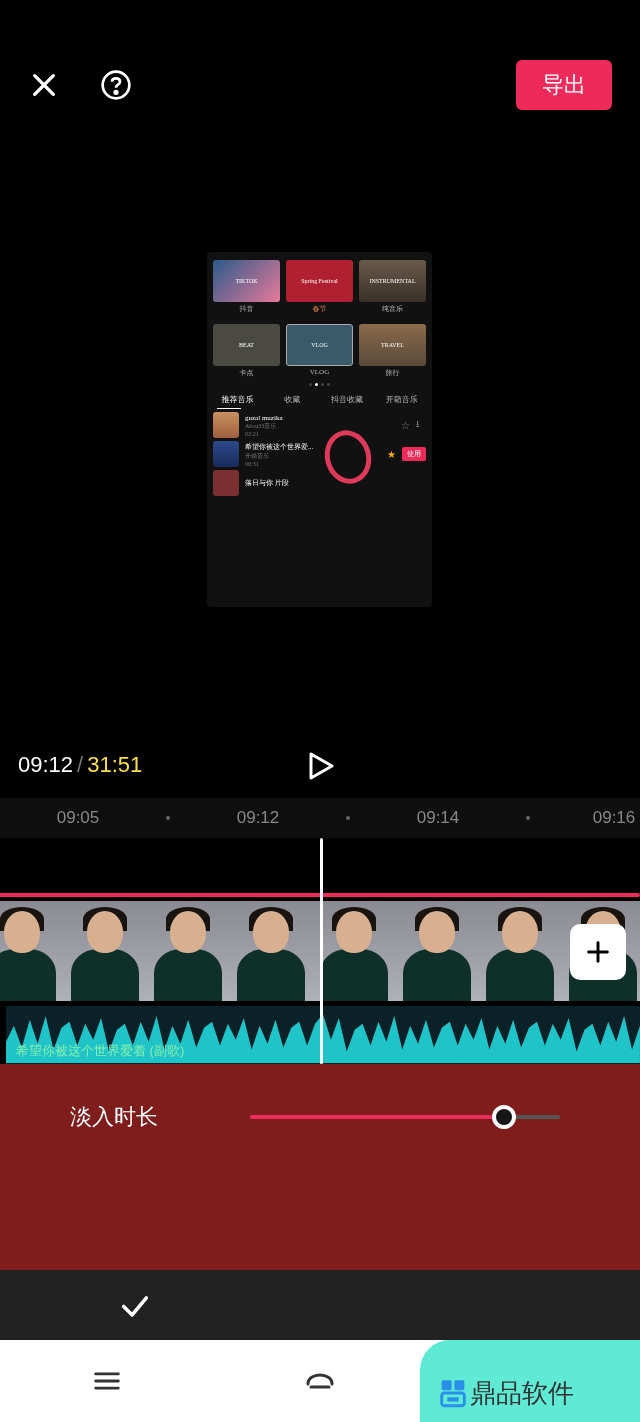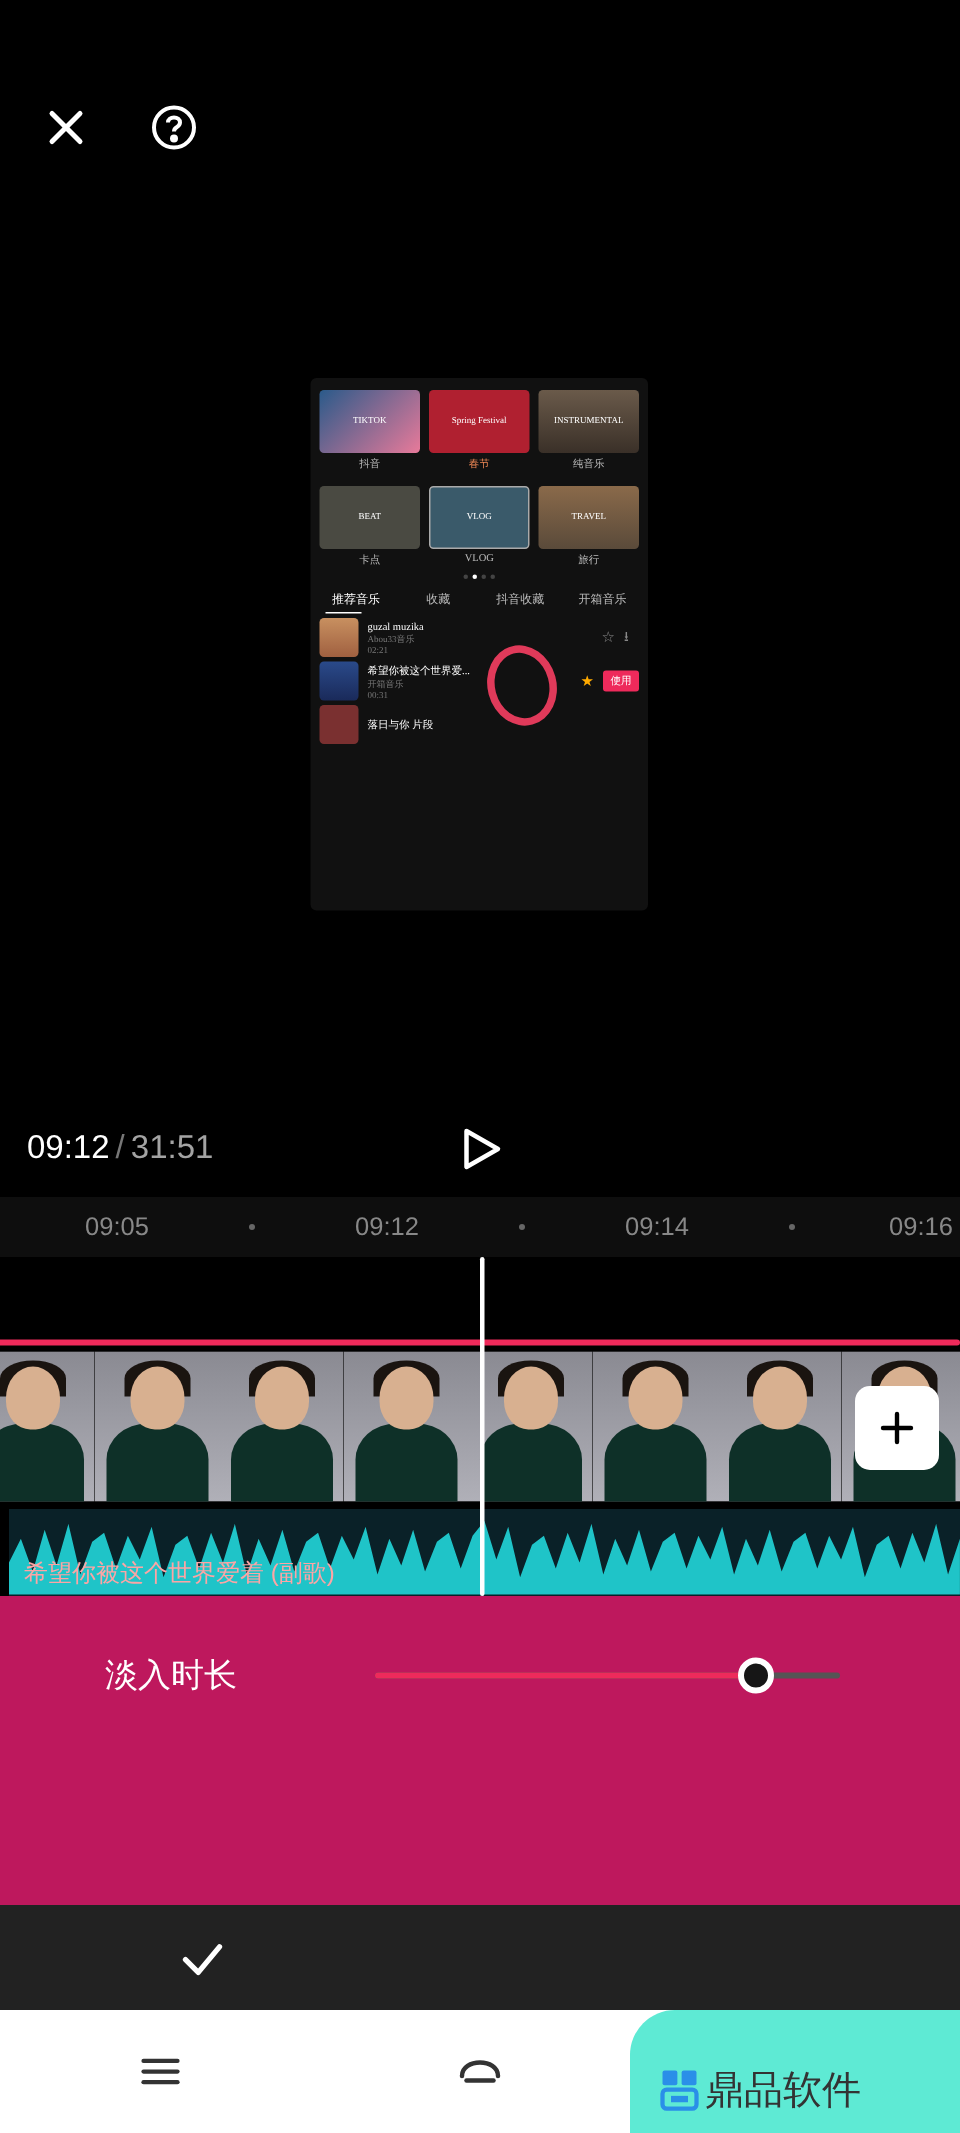--- a/index.html
+++ b/index.html
@@ -31,40 +31,40 @@
   .pv-thumb{width:26px;height:26px;border-radius:3px;flex-shrink:0;}
   .pv-txt{flex:1;min-width:0;}
   .pv-title{font-size:7px;color:#fff;white-space:nowrap;overflow:hidden;text-overflow:ellipsis;}
   .pv-sub{font-size:6px;color:#777;}
   .pv-star{font-size:10px;}
   .pv-dl{width:10px;font-size:9px;color:#888;}
   .pv-use{font-size:7px;background:#ee2a5b;border-radius:2px;padding:2px 5px;color:#fff;}
   .time-row{position:absolute;top:752px;left:18px;font-size:22px;display:flex;align-items:center;}
   .time-cur{color:#fff;}
   .time-sep{color:#777;margin:0 4px;}
-  .time-tot{color:#a3a3a3;}
+  .time-tot{color:#fde047;}
   .play-btn{position:absolute;top:748px;left:302px;cursor:pointer;}
   .play-btn svg{width:36px;height:36px;}
   .ruler{position:absolute;top:798px;left:0;right:0;height:40px;background:#0e0e0e;display:flex;align-items:center;}
   .tick{position:absolute;font-size:17px;color:#888;transform:translateX(-50%);}
   .tickdot{position:absolute;width:4px;height:4px;background:#666;border-radius:50%;transform:translate(-50%,-50%);top:50%;}
   .playhead{position:absolute;top:838px;left:320px;width:3px;height:226px;background:#fff;border-radius:2px;z-index:10;}
   .redline{position:absolute;top:893px;left:-20px;right:0;height:4px;background:#ee2a5b;border-radius:2px;}
   .videotrack{position:absolute;top:901px;left:-20px;right:0;height:100px;display:flex;}
   .vframe{width:83px;height:100px;flex-shrink:0;background:#1a1a1a;position:relative;overflow:hidden;}
   .fhead{position:absolute;top:10px;left:50%;transform:translateX(-50%);width:36px;height:42px;border-radius:50% 50% 45% 45%;background:#d8b090;}
   .fhair{position:absolute;top:6px;left:50%;transform:translateX(-50%);width:44px;height:24px;border-radius:50% 50% 0 0;background:#1a1410;}
   .fbody{position:absolute;top:48px;left:50%;transform:translateX(-50%);width:68px;height:60px;border-radius:40% 40% 0 0;background:#0e3028;}
   .fbg{position:absolute;inset:0;background:linear-gradient(#8a8a92,#b0b0b8);}
   .addbtn{position:absolute;top:924px;right:14px;width:56px;height:56px;border-radius:10px;background:#fff;display:flex;align-items:center;justify-content:center;cursor:pointer;z-index:5;}
   .addbtn svg{width:28px;height:28px;}
   .audiotrack{position:absolute;top:1006px;left:6px;right:0;height:58px;background:#0a2128;overflow:hidden;}
   .wave{position:absolute;inset:0;}
-  .audio-label{position:absolute;left:10px;bottom:4px;font-size:16px;color:#fca5a5;z-index:2;}
-  .sliders{position:absolute;top:1064px;left:0;right:0;height:206px;background:#be185d;padding:30px 50px 0 70px;}
+  .audio-label{position:absolute;left:10px;bottom:4px;font-size:13px;color:#86efac;z-index:2;}
+  .sliders{position:absolute;top:1064px;left:0;right:0;height:206px;background:#7f1d1d;padding:30px 50px 0 70px;}
   .srow{display:flex;align-items:center;height:46px;margin-bottom:50px;}
   .slabel{font-size:22px;color:#fff;width:120px;}
   .strack{position:relative;flex:1;height:20px;margin-left:60px;margin-right:30px;}
   .sbar{position:absolute;top:50%;left:0;right:0;height:4px;background:#555;transform:translateY(-50%);border-radius:2px;}
   .sfill{position:absolute;top:50%;left:0;height:4px;background:#ee2a5b;transform:translateY(-50%);border-radius:2px;}
   .sknob{position:absolute;top:50%;width:24px;height:24px;border:4px solid #fff;border-radius:50%;background:#161616;transform:translate(-50%,-50%);}
   .bottombar{position:absolute;top:1270px;left:0;right:0;height:70px;background:#222;display:flex;align-items:center;}
   .bcenter{flex:1;text-align:center;font-size:24px;color:#fff;}
   .bcheck{width:90px;display:flex;align-items:center;justify-content:center;cursor:pointer;}
   .bcheck svg{width:34px;height:34px;}
@@ -84,20 +84,23 @@
       </svg>
   </div>
   <div class="icon-q">
     <svg viewBox="0 0 24 24" fill="none" stroke="#fff" stroke-width="2">
         <circle cx="12" cy="12" r="10"></circle>
         <path d="M9 9.5c0-1.5 1.3-2.5 3-2.5s3 1 3 2.5c0 1.2-.8 1.8-1.7 2.4-.8.5-1.3 1-1.3 2.1"></path>
         <circle cx="12" cy="17.5" r="1" fill="#fff"></circle>
       </svg>
   </div>
   <div class="spacer"></div>
+  <div class="export-btn">
+    <span>导出</span>
+  </div>
 </div>
 
 <div class="preview">
   <div class="pv-grid">
     <div class="pv-cell" style="background:linear-gradient(135deg,#2a5a8a,#e87a9a);">TIKTOK</div>
     <div class="pv-cell" style="background:#b02030;">Spring Festival</div>
     <div class="pv-cell" style="background:linear-gradient(#6a5a4a,#3a3028);">INSTRUMENTAL</div>
   </div>
   <div class="lbl-row">
     <div class="lbl">抖音</div>

